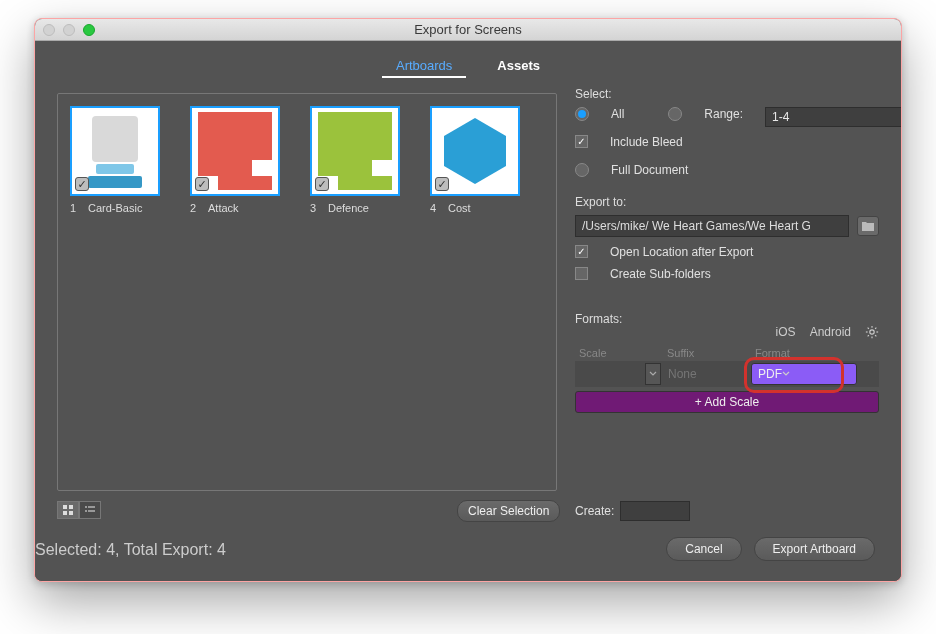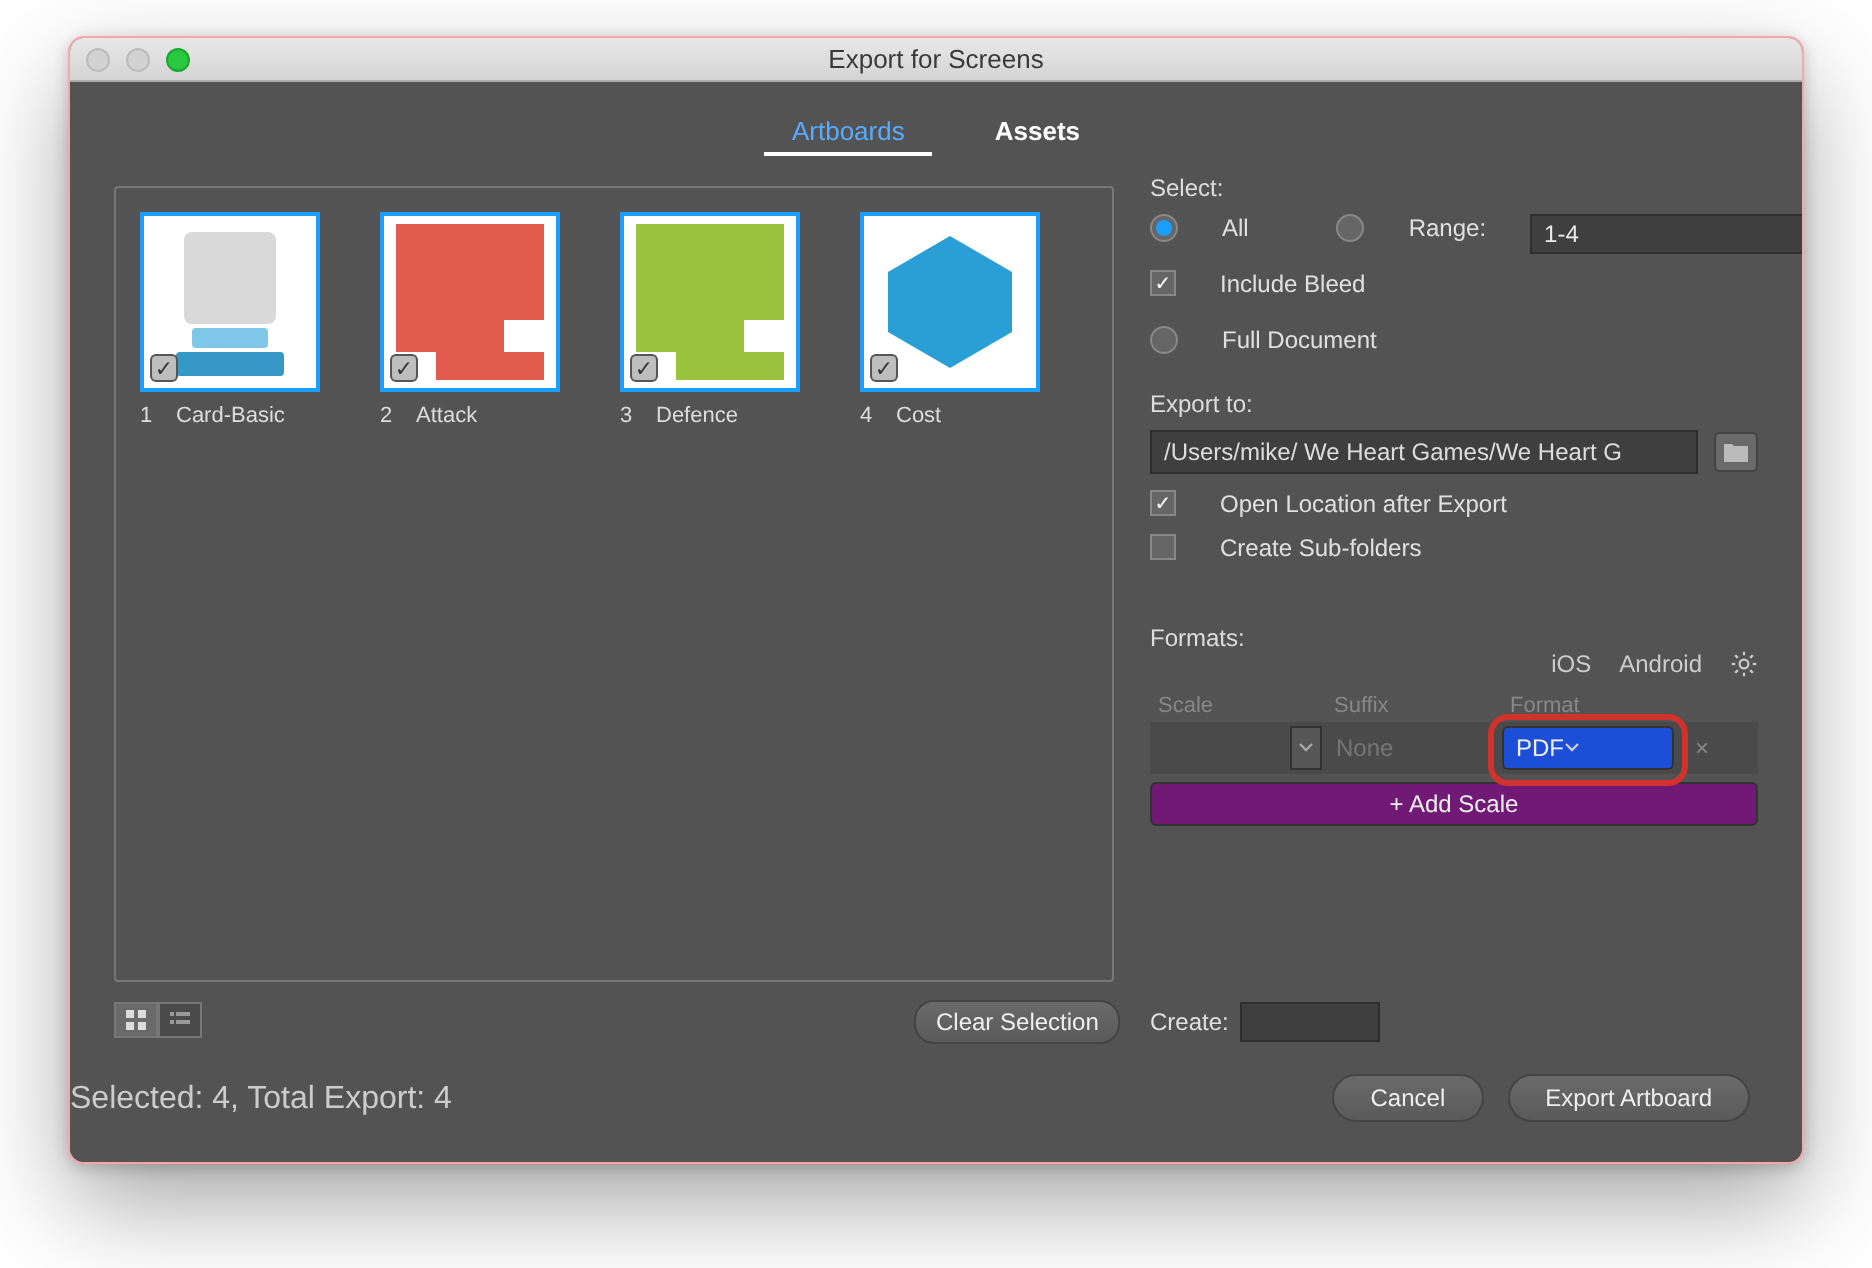--- a/index.html
+++ b/index.html
@@ -51,21 +51,21 @@
   .fh-scale { width:88px; padding-left:4px;}
   .fh-suffix { width:88px; padding-left:4px;}
   .fh-format { width:90px; padding-left:4px;}
   .format-row { display:flex; align-items:center; height:26px; background:#4a4a4a;}
   .scale-cell { width:88px; display:flex;}
   .scale-input { width:70px; background:#4a4a4a; border:none; height:22px;}
   .scale-arrow { width:16px; height:22px; border:1px solid #333; background:#565656; display:flex; align-items:center; justify-content:center; color:#aaa; font-size:9px;}
   .suffix-cell { width:88px; }
   .suffix-input { width:82px; background:#4a4a4a; border:1px solid #4a4a4a; height:22px; color:#888; padding:0 4px; font-size:12px;}
   .format-cell { width:92px; position:relative;}
-  .format-dd { width:86px; height:22px; background:#1d4ed8; border:1px solid #333; border-radius:3px; display:flex; align-items:center; padding:0 6px; color:#eee; font-size:12px;}
+  .format-dd { width:106px; height:22px; background:#8b5cf6; border:1px solid #333; border-radius:3px; display:flex; align-items:center; padding:0 6px; color:#eee; font-size:12px;}
   .remove-x { width:16px; color:#888; text-align:center;}
   .add-scale { margin-top:4px; background:#701a75; border:1px solid #333; border-radius:3px; text-align:center; padding:3px 0; color:#eee; font-size:12px; cursor:pointer;}
   .highlight-ring { position:absolute; border:3px solid #d2322d; border-radius:10px; pointer-events:none; width: 100px; height: 36px;}
   .prefix-row { position:absolute; left:540px; top:460px; display:flex; align-items:center; gap:6px;}
   .status { position:absolute; left:0; right:0; top:500px; color:#ccc; font-size:16px;}
   .footer-btns { position:absolute; right:26px; top:496px; display:flex; gap:12px;}
   
   svg { display:block; }
 </style>
 </head>

